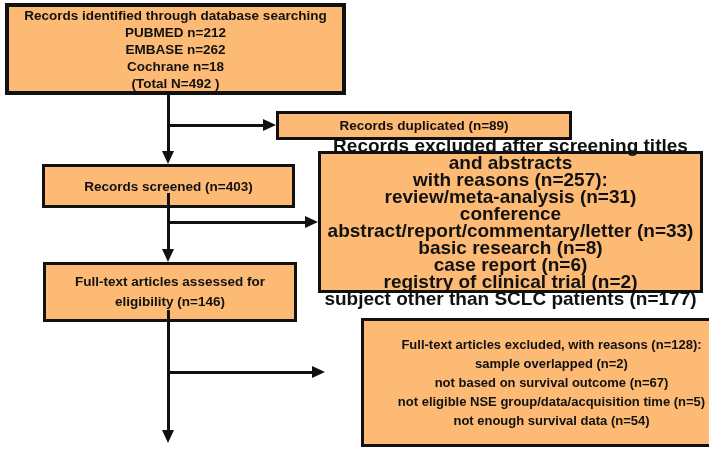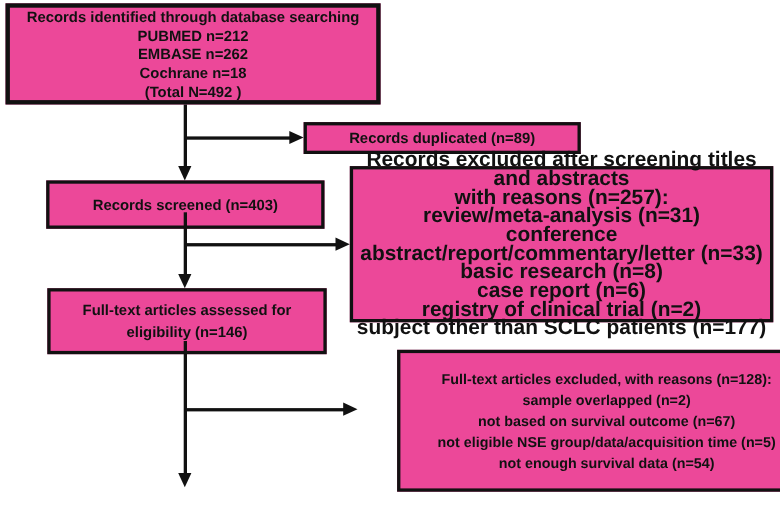--- a/index.html
+++ b/index.html
@@ -12,34 +12,34 @@
     width: 709px;
     height: 470px;
     background: #ffffff;
     font-family: "Liberation Sans", sans-serif;
     color: #111111;
     overflow: hidden;
   }
   .box {
     position: absolute;
     box-sizing: border-box;
-    background: #ec4899;
+    background: #fdba74;
     border: 3px solid #111111;
     display: flex;
     align-items: center;
     justify-content: center;
     text-align: center;
     font-weight: 600;
     font-size: 13.5px;
     line-height: 17px;
     white-space: pre-line;
     color: #111111;
   }
   .b-identification { left: 5px;   top: 3px;   width: 341px; height: 92px;  border-width: 4px; }
-  .b-duplicated     { left: 276px; top: 111px; width: 252px; height: 29px; }
+  .b-duplicated     { left: 276px; top: 111px; width: 296px; height: 29px; }
   .b-screened       { left: 42px;  top: 164px; width: 253px; height: 44px; }
   .b-excluded1      { left: 318px; top: 151px; width: 385px; height: 142px; font-size: 19px; line-height: 17px; }
   .b-fulltext       { left: 43px;  top: 262px; width: 254px; height: 60px;  line-height: 20px; align-items: center; }
   .b-excluded2      { left: 325px; top: 318px; width: 381px; height: 129px; font-size: 13px; line-height: 19px; margin-left: 36px; }
   .b-included       { left: 5px;   top: 443px; width: 328px; height: 24px; }
 
   .line {
     position: absolute;
     background: #111111;
   }

